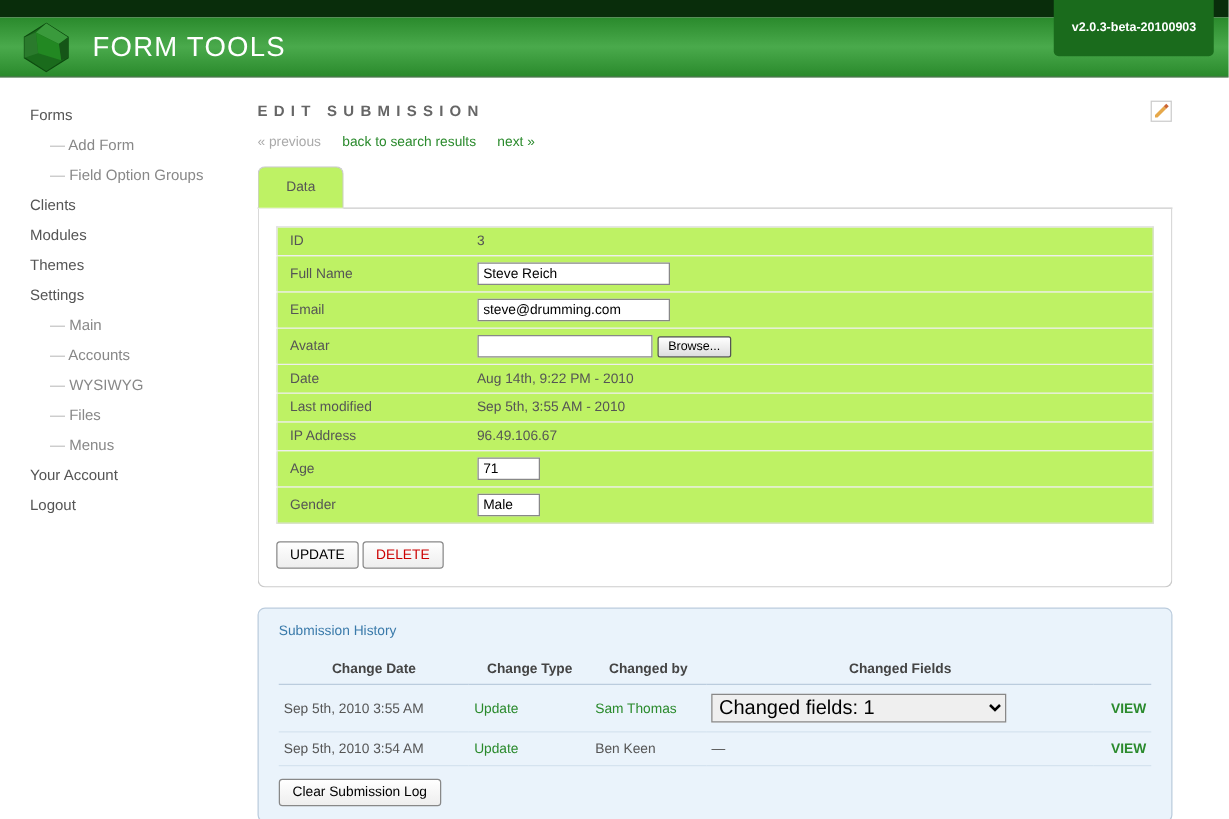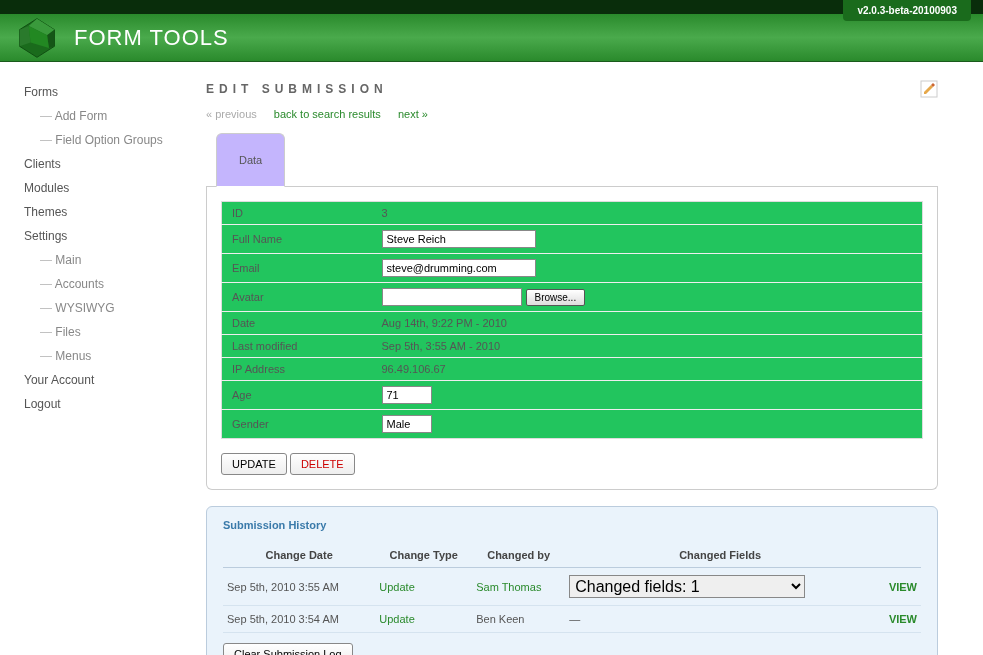--- a/index.html
+++ b/index.html
@@ -1,19 +1,19 @@
 <!DOCTYPE html>
 <html><head>
 <meta charset="utf-8">
 <style>
   * { box-sizing: border-box; margin: 0; padding: 0; }
   body { font-family: Verdana, Arial, sans-serif; font-size: 11px; color: #555; background: #fff; }
   
   .version-bar { background: #092d0b; height: 14px; text-align: right; }
-  .version-badge { display: inline-block; background: #1a6b1c; color: #fff; padding: 5px 14px; font-size: 10px; border-radius: 0 0 4px 4px; margin-right: 12px; font-weight: bold; }
+  .version-badge { display: inline-block; background: #1a6b1c; color: #fff; padding: 17px 14px; font-size: 10px; border-radius: 0 0 4px 4px; margin-right: 12px; font-weight: bold; }
   
   .header { background: linear-gradient(to bottom, #2a8a2c 0%, #4aaa4c 50%, #2a8a2c 100%); height: 48px; display: flex; align-items: center; padding-left: 14px; border-bottom: 1px solid #1a5a1c; }
   .logo-icon { width: 46px; height: 46px; margin-right: 14px; }
   .logo-text { color: #fff; font-size: 22px; font-weight: 300; letter-spacing: 1px; font-family: Arial, sans-serif; }
   
   .content { display: flex; padding: 18px 12px; }
   .sidebar { width: 180px; flex-shrink: 0; }
   .sidebar a { display: block; padding: 5px 12px; color: #555; text-decoration: none; font-size: 12px; }
   .sidebar .sub { padding-left: 28px; color: #888; }
   .sidebar .sub::before { content: "— "; color: #bbb; }
@@ -21,39 +21,39 @@
   .main { flex: 1; padding: 0 14px; max-width: 760px; }
   .page-title-row { display: flex; justify-content: space-between; align-items: center; margin-bottom: 10px; }
   .page-title { font-size: 12px; font-weight: bold; letter-spacing: 5px; color: #666; text-transform: uppercase; }
   .edit-icon { width: 18px; height: 18px; }
   
   .navrow { margin-bottom: 12px; font-size: 11px; }
   .navrow .disabled { color: #aaa; margin-right: 14px; }
   .navrow a { color: #2a8a2c; text-decoration: none; margin-right: 14px; }
   
   .tabs { border-bottom: 1px solid #ccc; margin-bottom: 0; }
-  .tab { display: inline-block; background: #c4b5fd; border: 1px solid #ccc; border-bottom: 1px solid #fff; border-radius: 6px 6px 0 0; padding: 20px 22px; font-size: 11px; color: #555; position: relative; top: 1px; margin-left: 10px; }
+  .tab { display: inline-block; background: #bef264; border: 1px solid #ccc; border-bottom: 1px solid #fff; border-radius: 6px 6px 0 0; padding: 10px 22px; font-size: 11px; color: #555; position: relative; top: 1px; margin-left: 0; }
   
   .panel { border: 1px solid #ccc; border-top: none; border-radius: 0 0 6px 6px; padding: 14px; }
   
   .form-table { width: 100%; border-collapse: collapse; border: 1px solid #ddd; }
   .form-table tr { border-bottom: 1px solid #eee; }
   .form-table tr:last-child { border-bottom: none; }
-  .form-table td { padding: 5px 10px; font-size: 11px; background: #22c55e; }
+  .form-table td { padding: 5px 10px; font-size: 11px; background: #bef264; }
   .form-table td.label { width: 150px; color: #555; }
   .form-table input[type=text] { border: 1px solid #888; padding: 2px 4px; font-size: 11px; }
   .form-table .wide { width: 154px; }
   .form-table .narrow { width: 50px; }
   
   .btn-row { margin-top: 14px; }
   .btn { border: 1px solid #888; background: linear-gradient(#fff,#eee); padding: 4px 10px; font-size: 11px; border-radius: 3px; cursor: pointer; font-family: inherit; }
   .btn.delete { color: #cc0000; }
   
   .history { margin-top: 16px; border: 1px solid #bcd; background: #eaf3fb; border-radius: 6px; padding: 12px 16px; }
-  .history h3 { color: #3a7aaa; font-size: 11px; font-weight: bold; margin-bottom: 12px; }
+  .history h3 { color: #3a7aaa; font-size: 11px; font-weight: normal; margin-bottom: 12px; }
   .hist-table { width: 100%; border-collapse: collapse; }
   .hist-table th { text-align: center; font-size: 11px; color: #444; font-weight: bold; border-bottom: 1px solid #bcd; padding: 6px 4px; }
   .hist-table td { font-size: 11px; padding: 7px 4px; border-bottom: 1px solid #d5e3ef; color: #555; }
   .hist-table a { color: #2a8a2c; text-decoration: none; }
   .hist-table select { font-size: 16px; width: 236px; border: 1px solid #888; padding: 1px; }
   .hist-table .view { color: #2a8a2c; font-weight: bold; text-align: right; }
   .clear-btn-row { margin-top: 10px; }
   .browse-btn { border: 1px solid #555; background: linear-gradient(#fff,#ddd); padding: 2px 8px; font-size: 10px; border-radius: 2px; cursor: pointer; font-family: inherit; margin-left: 4px; }
   .file-field { width: 140px; }
 </style>

